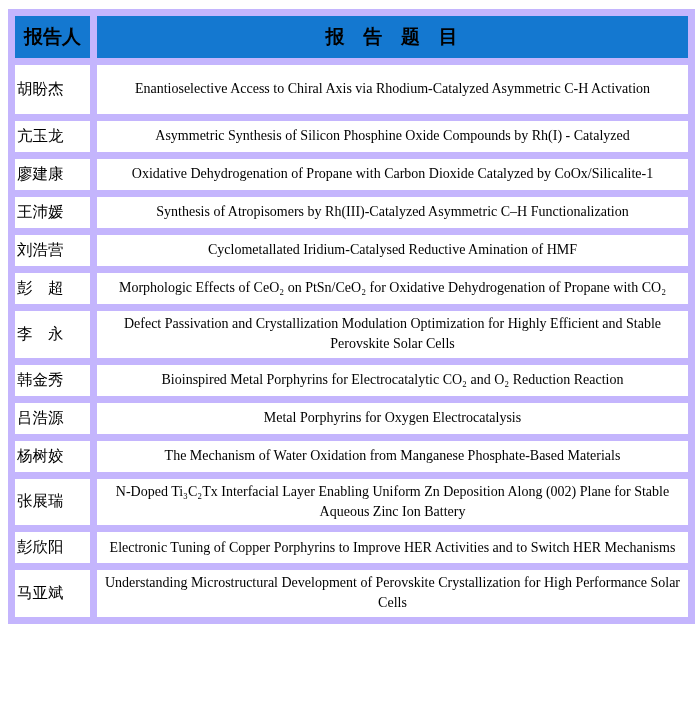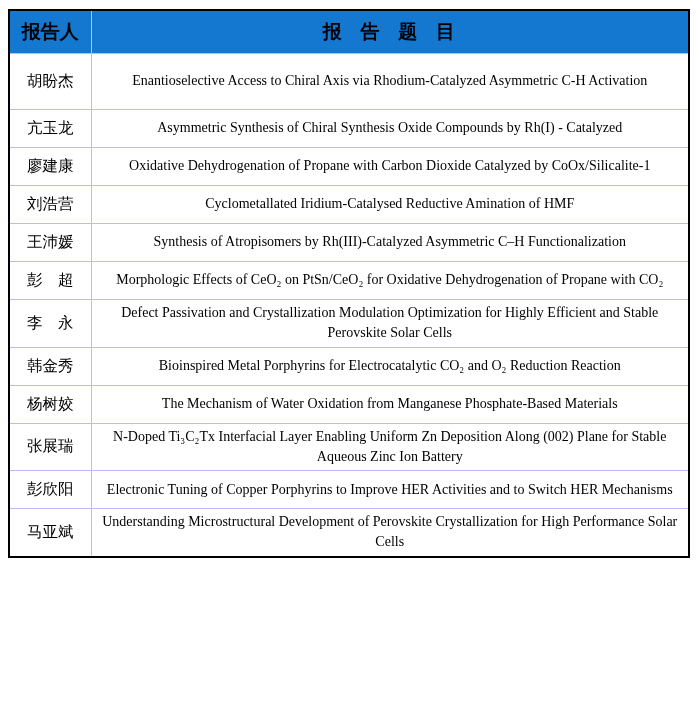--- a/index.html
+++ b/index.html
@@ -19,40 +19,39 @@
   }
   table.report-table {
     border-collapse: collapse;
     width: 680px;
     border: 2px solid #000000;
     table-layout: fixed;
   }
   col.name-col  { width: 82px; }
   col.title-col { width: 598px; }
   th, td {
-    border: 1px solid #c4b5fd;
+    border: 7px solid #c4b5fd;
     vertical-align: middle;
   }
   thead th {
     background: var(--header-bg, #1478d0);
     color: #000000;
     font-weight: bold;
     font-size: 19px;
     padding: 8px 2px;
     text-align: center;
   }
   thead th.title-head {
     word-spacing: 10px;
     letter-spacing: 2px;
     margin-top: 19px;
   }
   tbody tr { height: 38px; }
   tbody tr:first-child { height: 56px; }
   td.name-cell {
-    text-align: center;
     font-size: 15.5px;
     padding: 4px 2px;
   }
   td.title-cell {
     text-align: center;
     font-size: 14px;
     line-height: 1.45;
     padding: 3px 0;
   }
 </style>
@@ -72,54 +71,58 @@
       </tr>
     </thead>
     <tbody id="table-body">
   <tr>
     <td class="name-cell">胡盼杰</td>
     <td class="title-cell">Enantioselective Access to Chiral Axis via Rhodium-Catalyzed Asymmetric C-H Activation</td>
   </tr>
 
   <tr>
     <td class="name-cell">亢玉龙</td>
-    <td class="title-cell">Asymmetric Synthesis of Chiral Synthesis Oxide Compounds by Rh(I) - Catalyzed</td>
+    <td class="title-cell">Asymmetric Synthesis of Silicon Phosphine Oxide Compounds by Rh(I) - Catalyzed</td>
   </tr>
 
   <tr>
     <td class="name-cell">廖建康</td>
     <td class="title-cell">Oxidative Dehydrogenation of Propane with Carbon Dioxide Catalyzed by CoOx/Silicalite-1</td>
   </tr>
 
   <tr>
-    <td class="name-cell">刘浩营</td>
-    <td class="title-cell">Cyclometallated Iridium-Catalysed Reductive Amination of HMF</td>
+    <td class="name-cell">王沛媛</td>
+    <td class="title-cell">Synthesis of Atropisomers by Rh(III)-Catalyzed Asymmetric C–H Functionalization</td>
   </tr>
 
   <tr>
-    <td class="name-cell">王沛媛</td>
-    <td class="title-cell">Synthesis of Atropisomers by Rh(III)-Catalyzed Asymmetric C–H Functionalization</td>
+    <td class="name-cell">刘浩营</td>
+    <td class="title-cell">Cyclometallated Iridium-Catalysed Reductive Amination of HMF</td>
   </tr>
 
 
   <tr>
     <td class="name-cell">彭　超</td>
     <td class="title-cell">Morphologic Effects of CeO₂ on PtSn/CeO₂ for Oxidative Dehydrogenation of Propane with CO₂</td>
   </tr>
 
   <tr>
     <td class="name-cell">李　永</td>
     <td class="title-cell">Defect Passivation and Crystallization Modulation Optimization for Highly Efficient and Stable Perovskite Solar Cells</td>
   </tr>
 
   <tr>
     <td class="name-cell">韩金秀</td>
     <td class="title-cell">Bioinspired Metal Porphyrins for Electrocatalytic CO₂ and O₂ Reduction Reaction</td>
   </tr>
 
+  <tr>
+    <td class="name-cell">吕浩源</td>
+    <td class="title-cell">Metal Porphyrins for Oxygen Electrocatalysis</td>
+  </tr>
 
 
   <tr>
     <td class="name-cell">杨树姣</td>
     <td class="title-cell">The Mechanism of Water Oxidation from Manganese Phosphate-Based Materials</td>
   </tr>
 
   <tr>
     <td class="name-cell">张展瑞</td>
     <td class="title-cell">N-Doped Ti₃C₂Tx Interfacial Layer Enabling Uniform Zn Deposition Along (002) Plane for Stable Aqueous Zinc Ion Battery</td>

